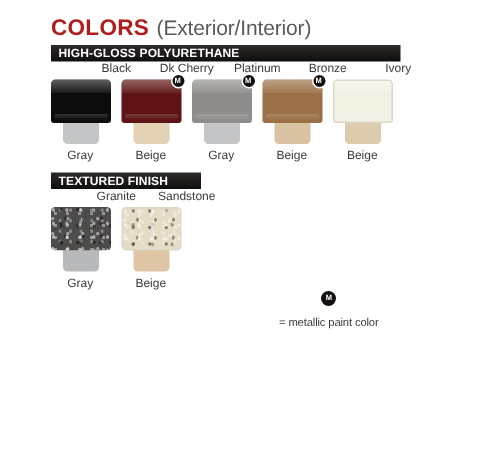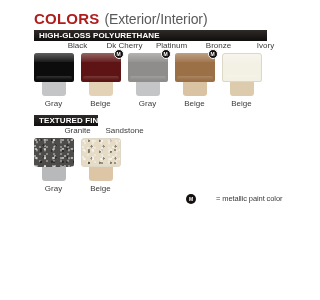--- a/index.html
+++ b/index.html
@@ -49,21 +49,21 @@
   }
   .bar span {
     font-size: 8px;
     font-weight: bold;
     color: #ffffff;
     letter-spacing: 0.1px;
     line-height: 1;
     white-space: nowrap;
   }
   #bar-gloss { left: 34px; top: 30px; width: 233px; }
-  #bar-textured { left: 34px; top: 115px; width: 64px; }
+  #bar-textured { left: 34px; top: 115px; width: 100px; }
 
   
   .swatch-row {
     position: absolute;
     display: flex;
   }
   #row-gloss { left: 30px; top: 42px; }
   #row-textured { left: 30px; top: 127px; text-align: right; }
 
   .swatch {
@@ -159,21 +159,23 @@
     margin-top: 4px;
     white-space: nowrap;
   }
 
   
   .legend {
     position: absolute;
     left: 186px;
     top: 194px;
     display: flex;
-    gap: 20px;
+    align-items: center;
+    gap: 6px;
+    flex-direction: column;
   }
   .legend-badge {
     position: relative;
     width: 10px;
     height: 10px;
     border-radius: 50%;
     background: #14100f;
     display: flex;
     align-items: center;
     justify-content: center;

